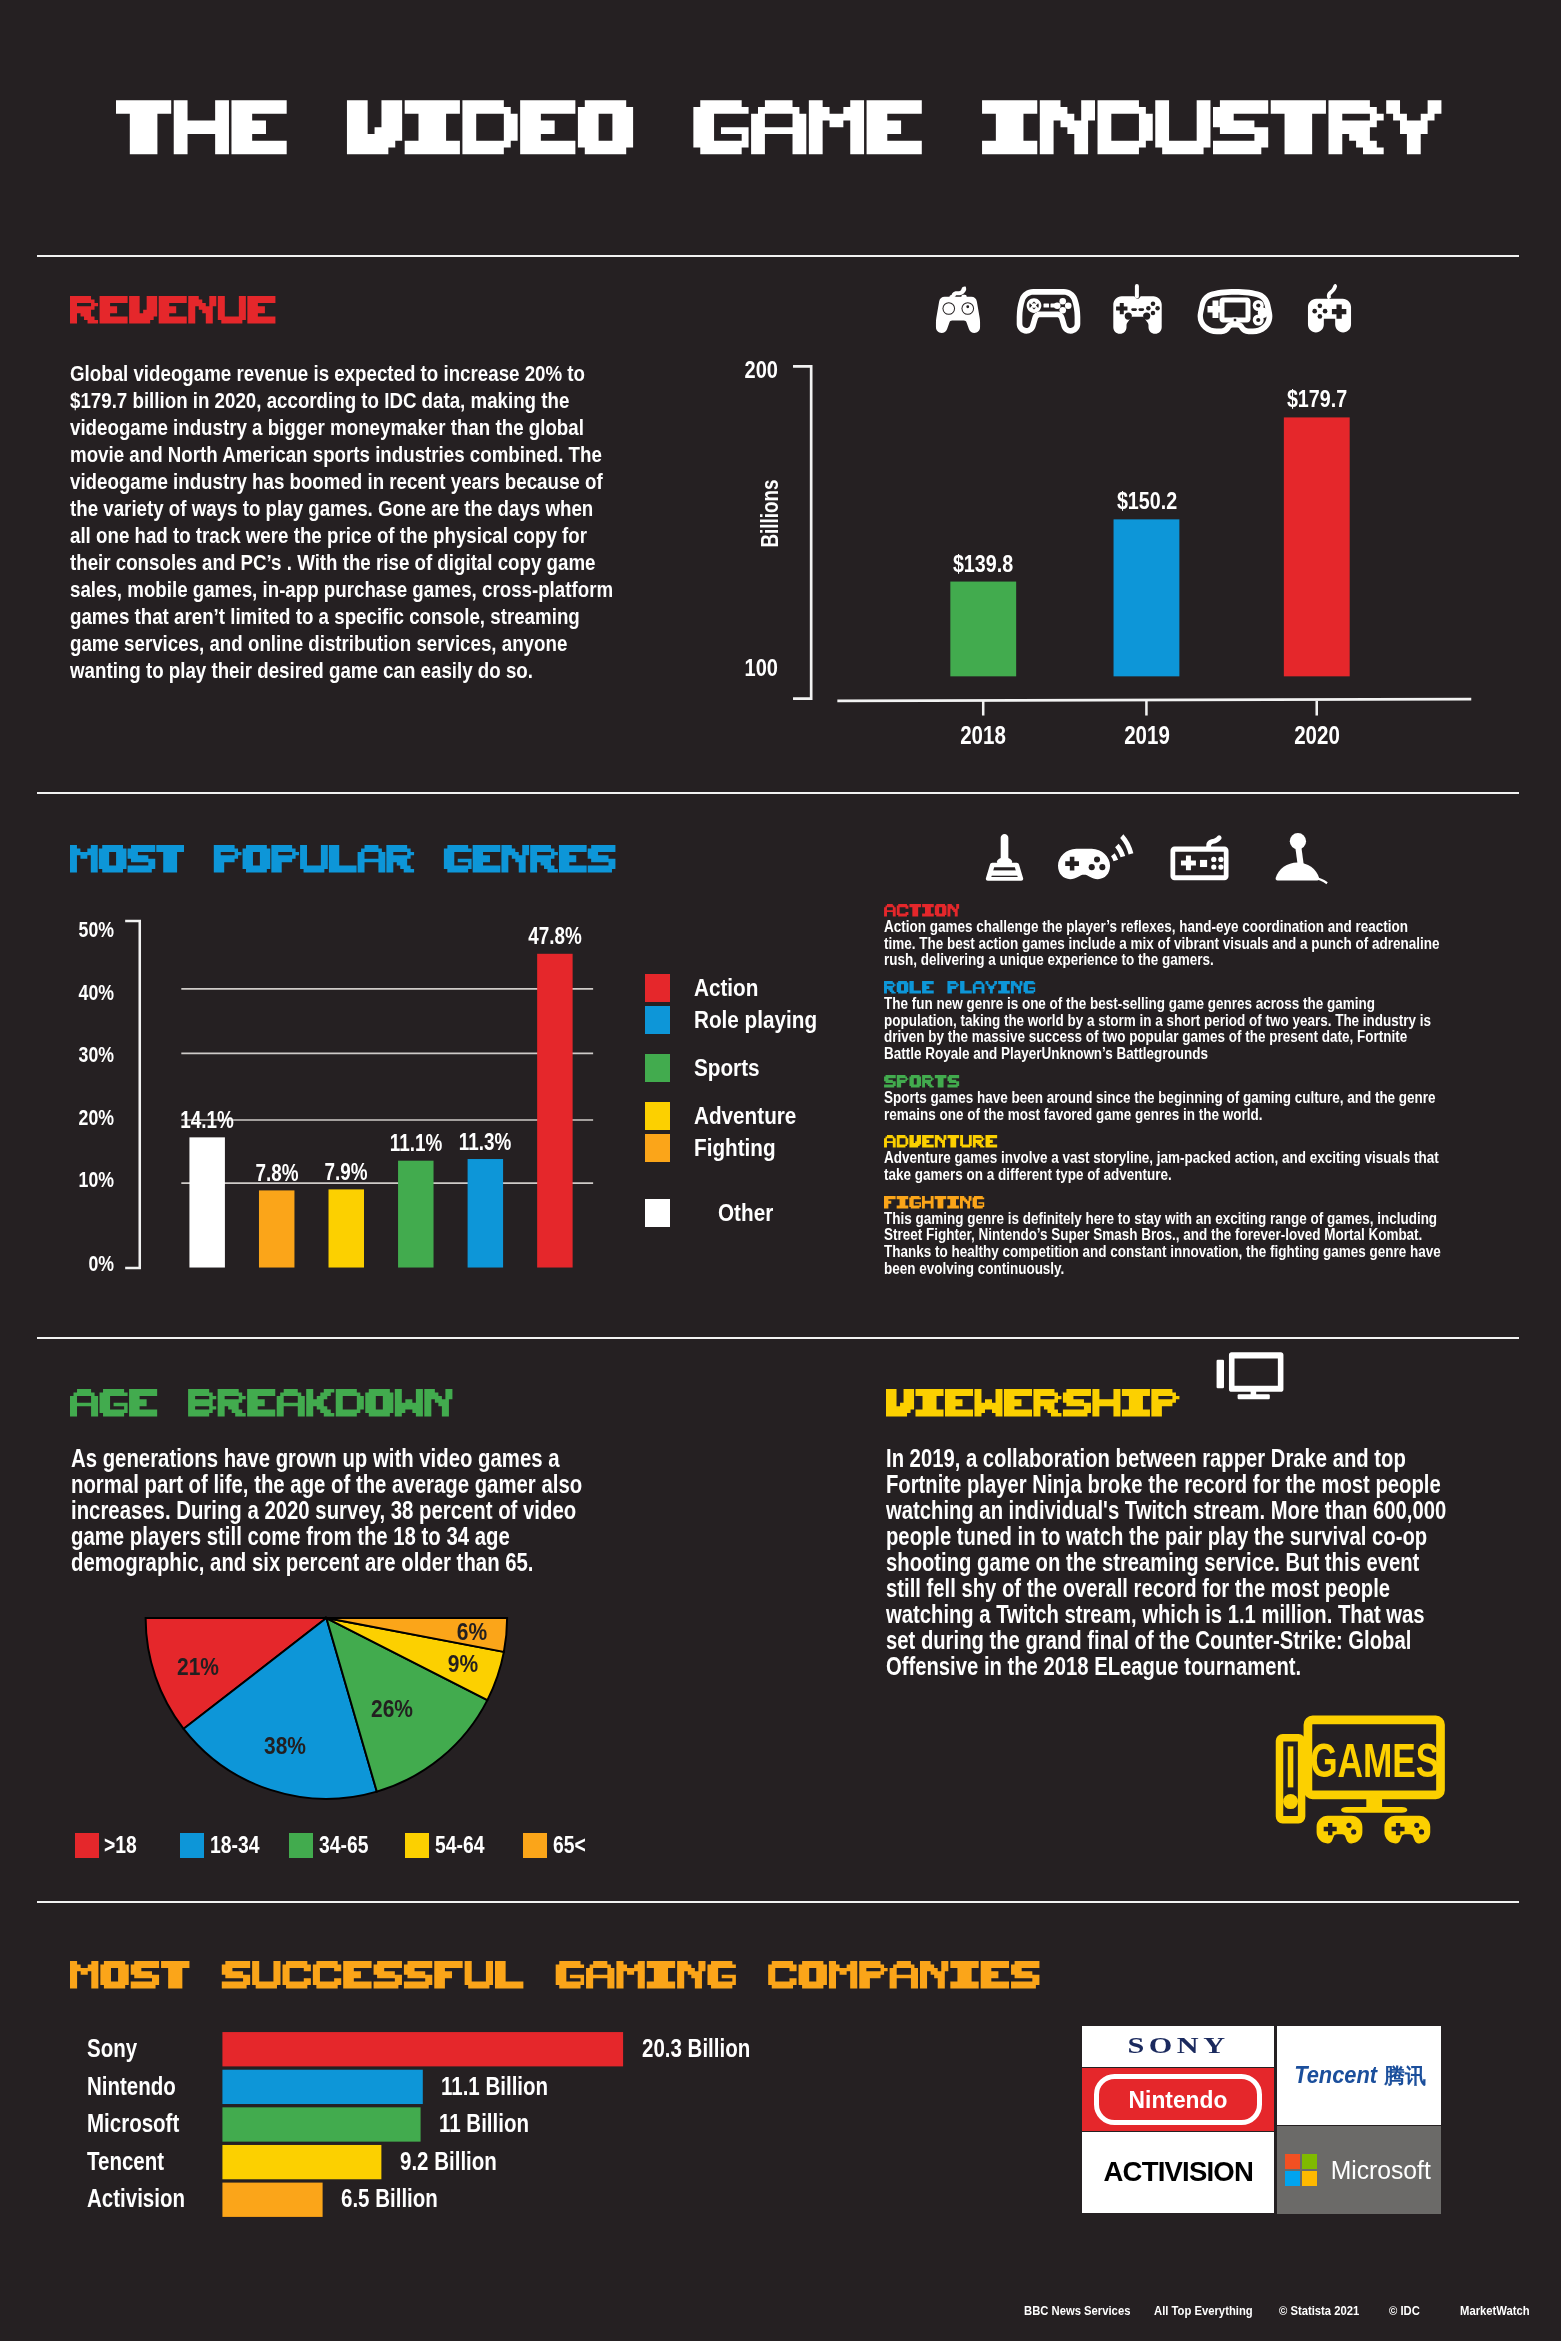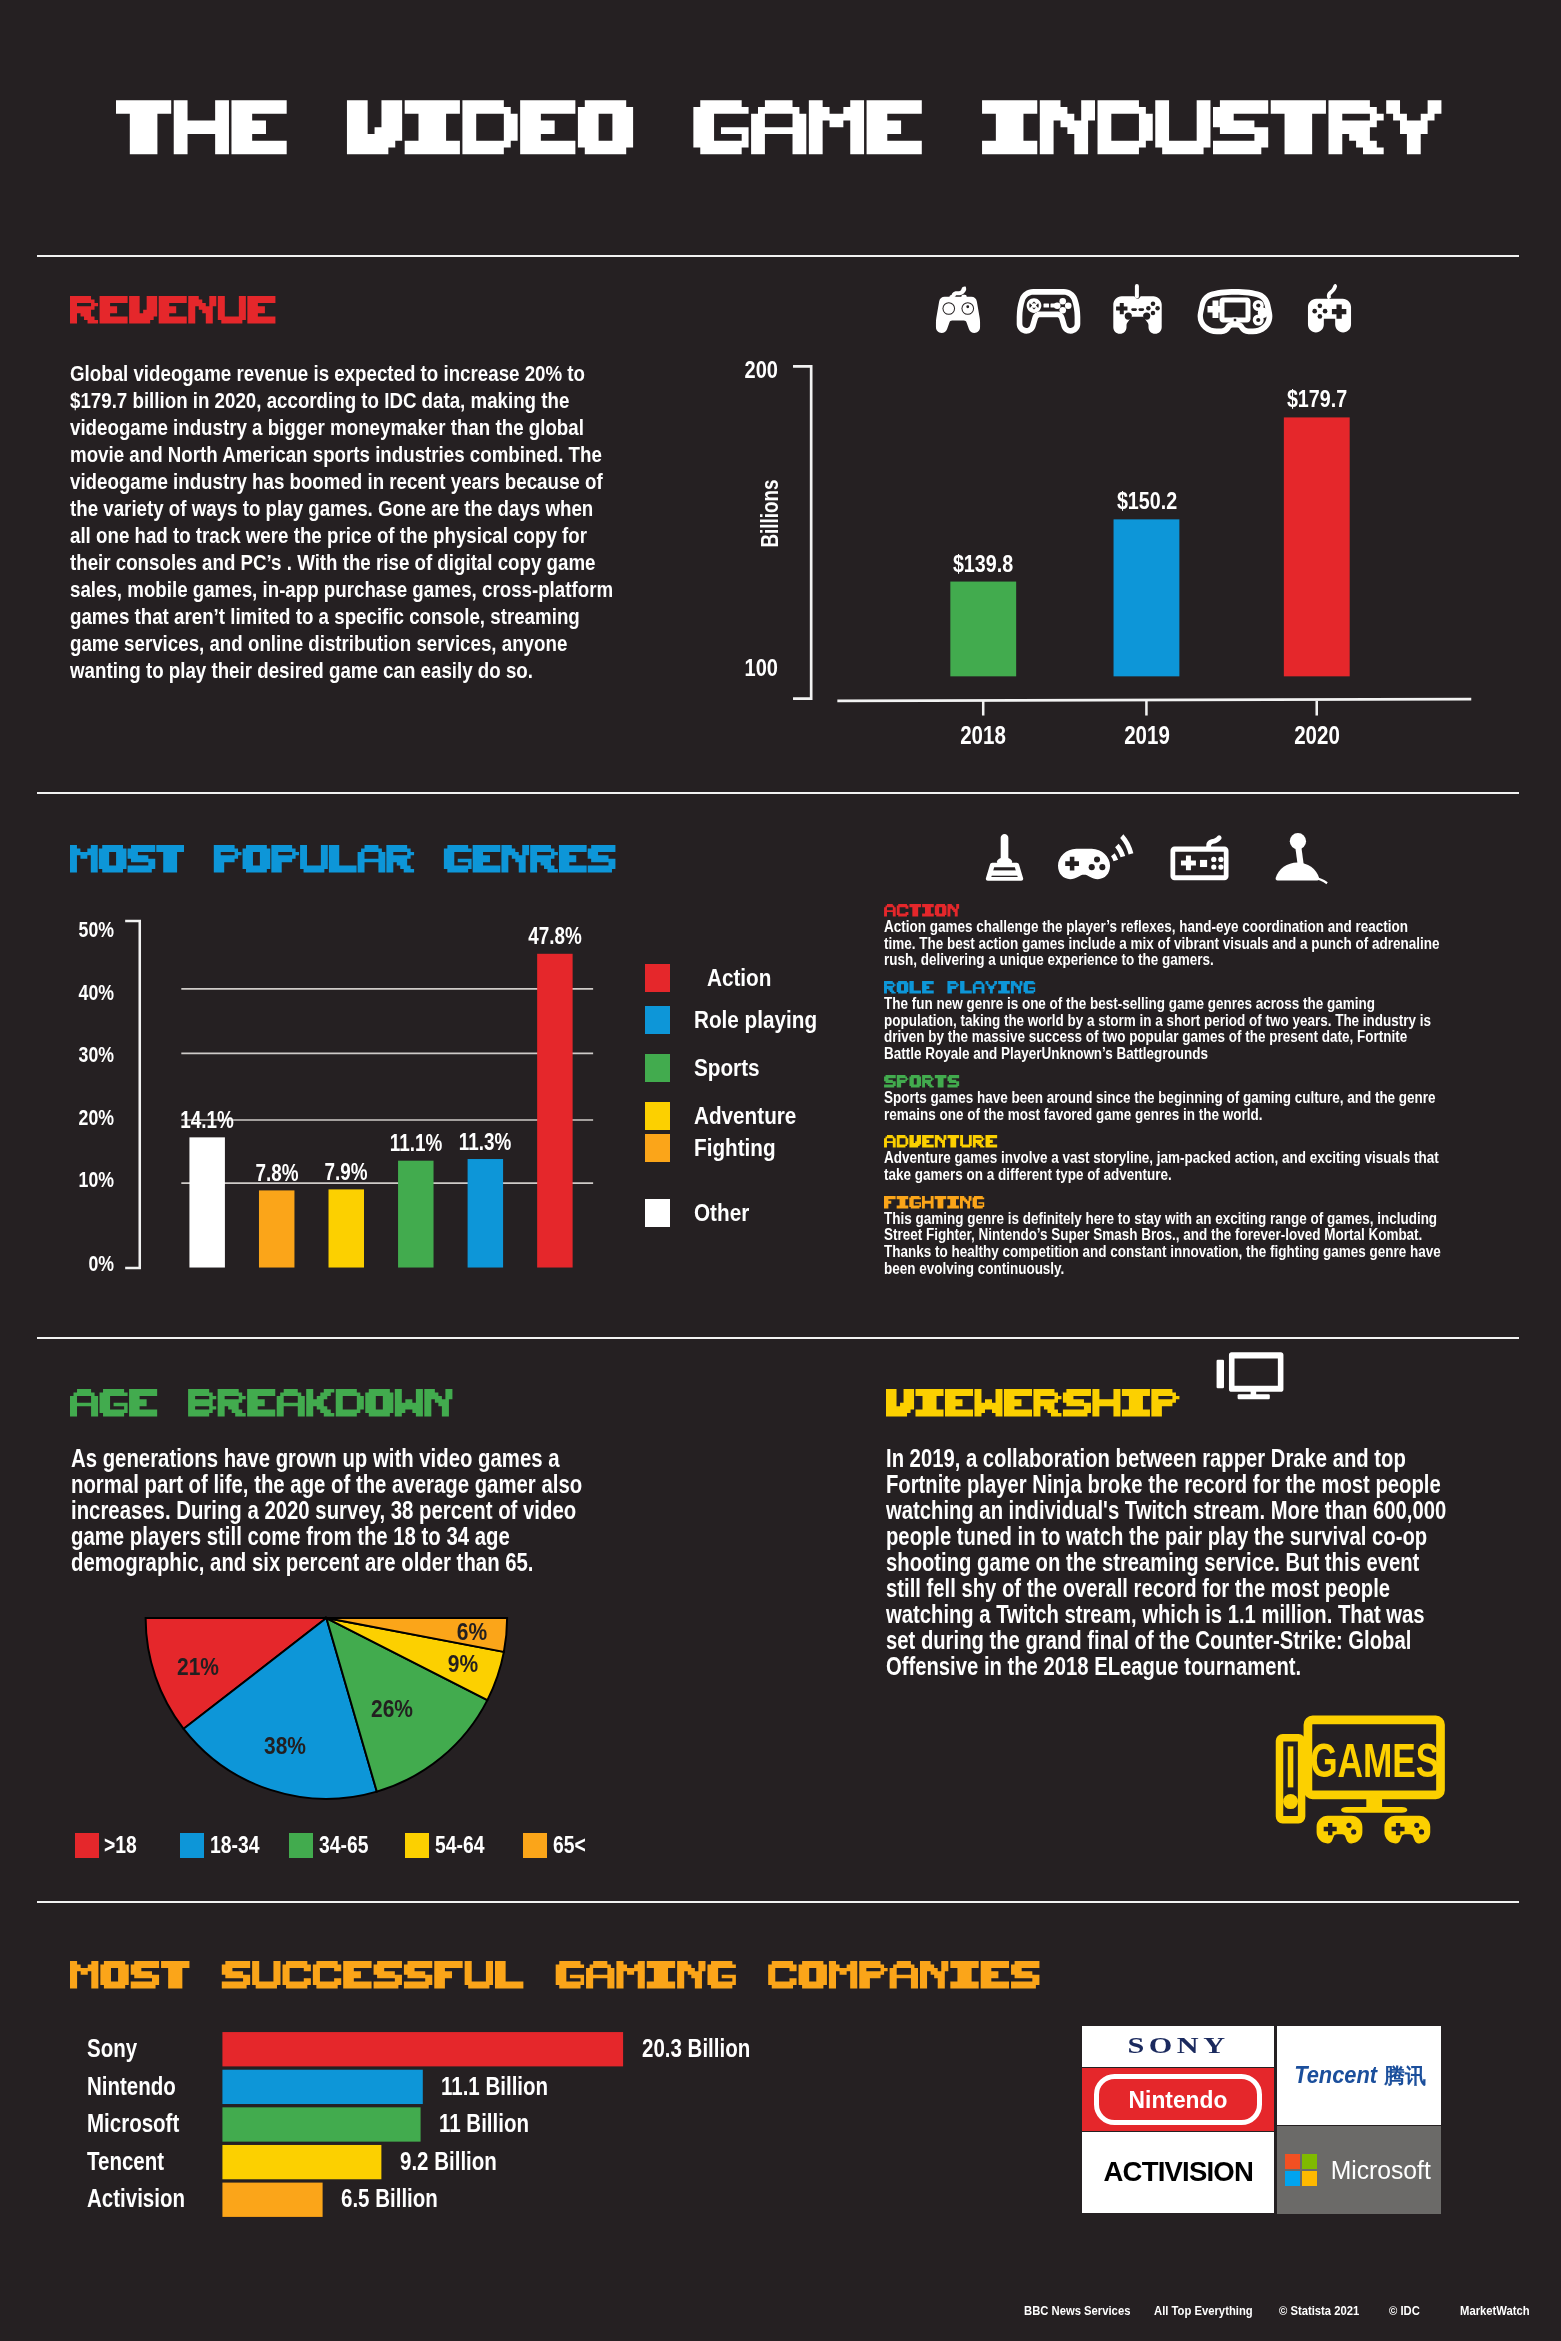--- a/index.html
+++ b/index.html
@@ -218,41 +218,41 @@
         <svg viewBox="0 0 106 100" width="54" height="51" data-name="arcade-stick-icon">
           <circle cx="45" cy="16" r="16" fill="#fff"></circle>
           <path fill="#fff" d="M39 22h12l6 44H45z"></path>
           <path fill="#fff" d="M44 58C24 58 6.5 70.6 1.3 88.2.6 90.6 2.4 93 4.9 93h78.2c2.5 0 4.3-2.4 3.6-4.8C81.5 70.6 64 58 44 58z"></path>
           <path fill="#fff" d="M78 85c9 3 18 6.5 25.5 11.5l-2.5 4C94 95.5 85 92 76.5 89z"></path>
         </svg>
       </div>
     </div>
 
   <div class="abs" id="genres-legend" style="left:645px;top:958px;" data-name="genres-legend">
-      <div class="legrow" data-name="legend-item" style="top:6px;gap:13px;">
+      <div class="legrow" data-name="legend-item" style="top:16px;">
         <span class="swatch" data-name="legend-swatch" style="background:#e5272b"></span>
         <span class="leglabel cond" data-name="legend-label">Action</span>
       </div>
       <div class="legrow" data-name="legend-item" style="top:48px;">
         <span class="swatch" data-name="legend-swatch" style="background:#0d96d8"></span>
         <span class="leglabel cond" data-name="legend-label">Role playing</span>
       </div>
       <div class="legrow" data-name="legend-item" style="top:96px;">
         <span class="swatch" data-name="legend-swatch" style="background:#42ab4e"></span>
         <span class="leglabel cond" data-name="legend-label">Sports</span>
       </div>
       <div class="legrow" data-name="legend-item" style="top:144px;">
         <span class="swatch" data-name="legend-swatch" style="background:#fcd000"></span>
         <span class="leglabel cond" data-name="legend-label">Adventure</span>
       </div>
       <div class="legrow" data-name="legend-item" style="top:176px;">
         <span class="swatch" data-name="legend-swatch" style="background:#fba519"></span>
         <span class="leglabel cond" data-name="legend-label">Fighting</span>
       </div>
-      <div class="legrow" data-name="legend-item" style="top:241px;">
+      <div class="legrow" data-name="legend-item" style="top:241px;gap:24px;">
         <span class="swatch" data-name="legend-swatch" style="background:#ffffff"></span>
         <span class="leglabel cond" data-name="legend-label">Other</span>
       </div>
     </div>
 
   <div class="abs" id="genre-desc" style="left:884px;top:904px;width:558px;" data-name="genre-descriptions">
       <div class="gdesc" data-name="genre-description">
         <svg class="gd-title" width="76" height="13.4" viewBox="0 0 96.3 17.0" data-name="genre-title-pixel-text">
           <path d="M3.70 0.00h7.40v2.00h-7.40zM1.85 2.00h11.10v2.00h-11.10zM0.00 4.00h3.70v2.00h-3.70zM11.10 4.00h3.70v2.00h-3.70zM0.00 6.00h3.70v2.00h-3.70zM11.10 6.00h3.70v2.00h-3.70zM0.00 8.00h14.80v2.00h-14.80zM0.00 10.00h3.70v2.00h-3.70zM11.10 10.00h3.70v2.00h-3.70zM0.00 12.00h3.70v2.00h-3.70zM11.10 12.00h3.70v2.00h-3.70zM0.00 14.00h3.70v2.00h-3.70zM11.10 14.00h3.70v2.00h-3.70zM17.95 0.00h11.10v2.00h-11.10zM16.10 2.00h14.80v2.00h-14.80zM16.10 4.00h3.70v2.00h-3.70zM27.20 4.00h3.70v2.00h-3.70zM16.10 6.00h3.70v2.00h-3.70zM16.10 8.00h3.70v2.00h-3.70zM16.10 10.00h3.70v2.00h-3.70zM27.20 10.00h3.70v2.00h-3.70zM16.10 12.00h14.80v2.00h-14.80zM17.95 14.00h11.10v2.00h-11.10zM32.20 0.00h14.80v2.00h-14.80zM32.20 2.00h14.80v2.00h-14.80zM35.90 4.00h7.40v2.00h-7.40zM35.90 6.00h7.40v2.00h-7.40zM35.90 8.00h7.40v2.00h-7.40zM35.90 10.00h7.40v2.00h-7.40zM35.90 12.00h7.40v2.00h-7.40zM35.90 14.00h7.40v2.00h-7.40zM48.30 0.00h14.80v2.00h-14.80zM48.30 2.00h14.80v2.00h-14.80zM52.00 4.00h7.40v2.00h-7.40zM52.00 6.00h7.40v2.00h-7.40zM52.00 8.00h7.40v2.00h-7.40zM52.00 10.00h7.40v2.00h-7.40zM48.30 12.00h14.80v2.00h-14.80zM48.30 14.00h14.80v2.00h-14.80zM66.25 0.00h11.10v2.00h-11.10zM64.40 2.00h14.80v2.00h-14.80zM64.40 4.00h5.55v2.00h-5.55zM73.65 4.00h5.55v2.00h-5.55zM64.40 6.00h5.55v2.00h-5.55zM73.65 6.00h5.55v2.00h-5.55zM64.40 8.00h5.55v2.00h-5.55zM73.65 8.00h5.55v2.00h-5.55zM64.40 10.00h5.55v2.00h-5.55zM73.65 10.00h5.55v2.00h-5.55zM64.40 12.00h14.80v2.00h-14.80zM66.25 14.00h11.10v2.00h-11.10zM80.50 0.00h5.55v2.00h-5.55zM91.60 0.00h3.70v2.00h-3.70zM80.50 2.00h7.40v2.00h-7.40zM91.60 2.00h3.70v2.00h-3.70zM80.50 4.00h9.25v2.00h-9.25zM91.60 4.00h3.70v2.00h-3.70zM80.50 6.00h3.70v2.00h-3.70zM86.05 6.00h7.40v2.00h-7.40zM80.50 8.00h3.70v2.00h-3.70zM87.90 8.00h5.55v2.00h-5.55zM80.50 10.00h3.70v2.00h-3.70zM89.75 10.00h3.70v2.00h-3.70zM80.50 12.00h3.70v2.00h-3.70zM89.75 12.00h3.70v2.00h-3.70zM80.50 14.00h3.70v2.00h-3.70zM89.75 14.00h3.70v2.00h-3.70z" fill="#e5272b"></path>
         </svg>

